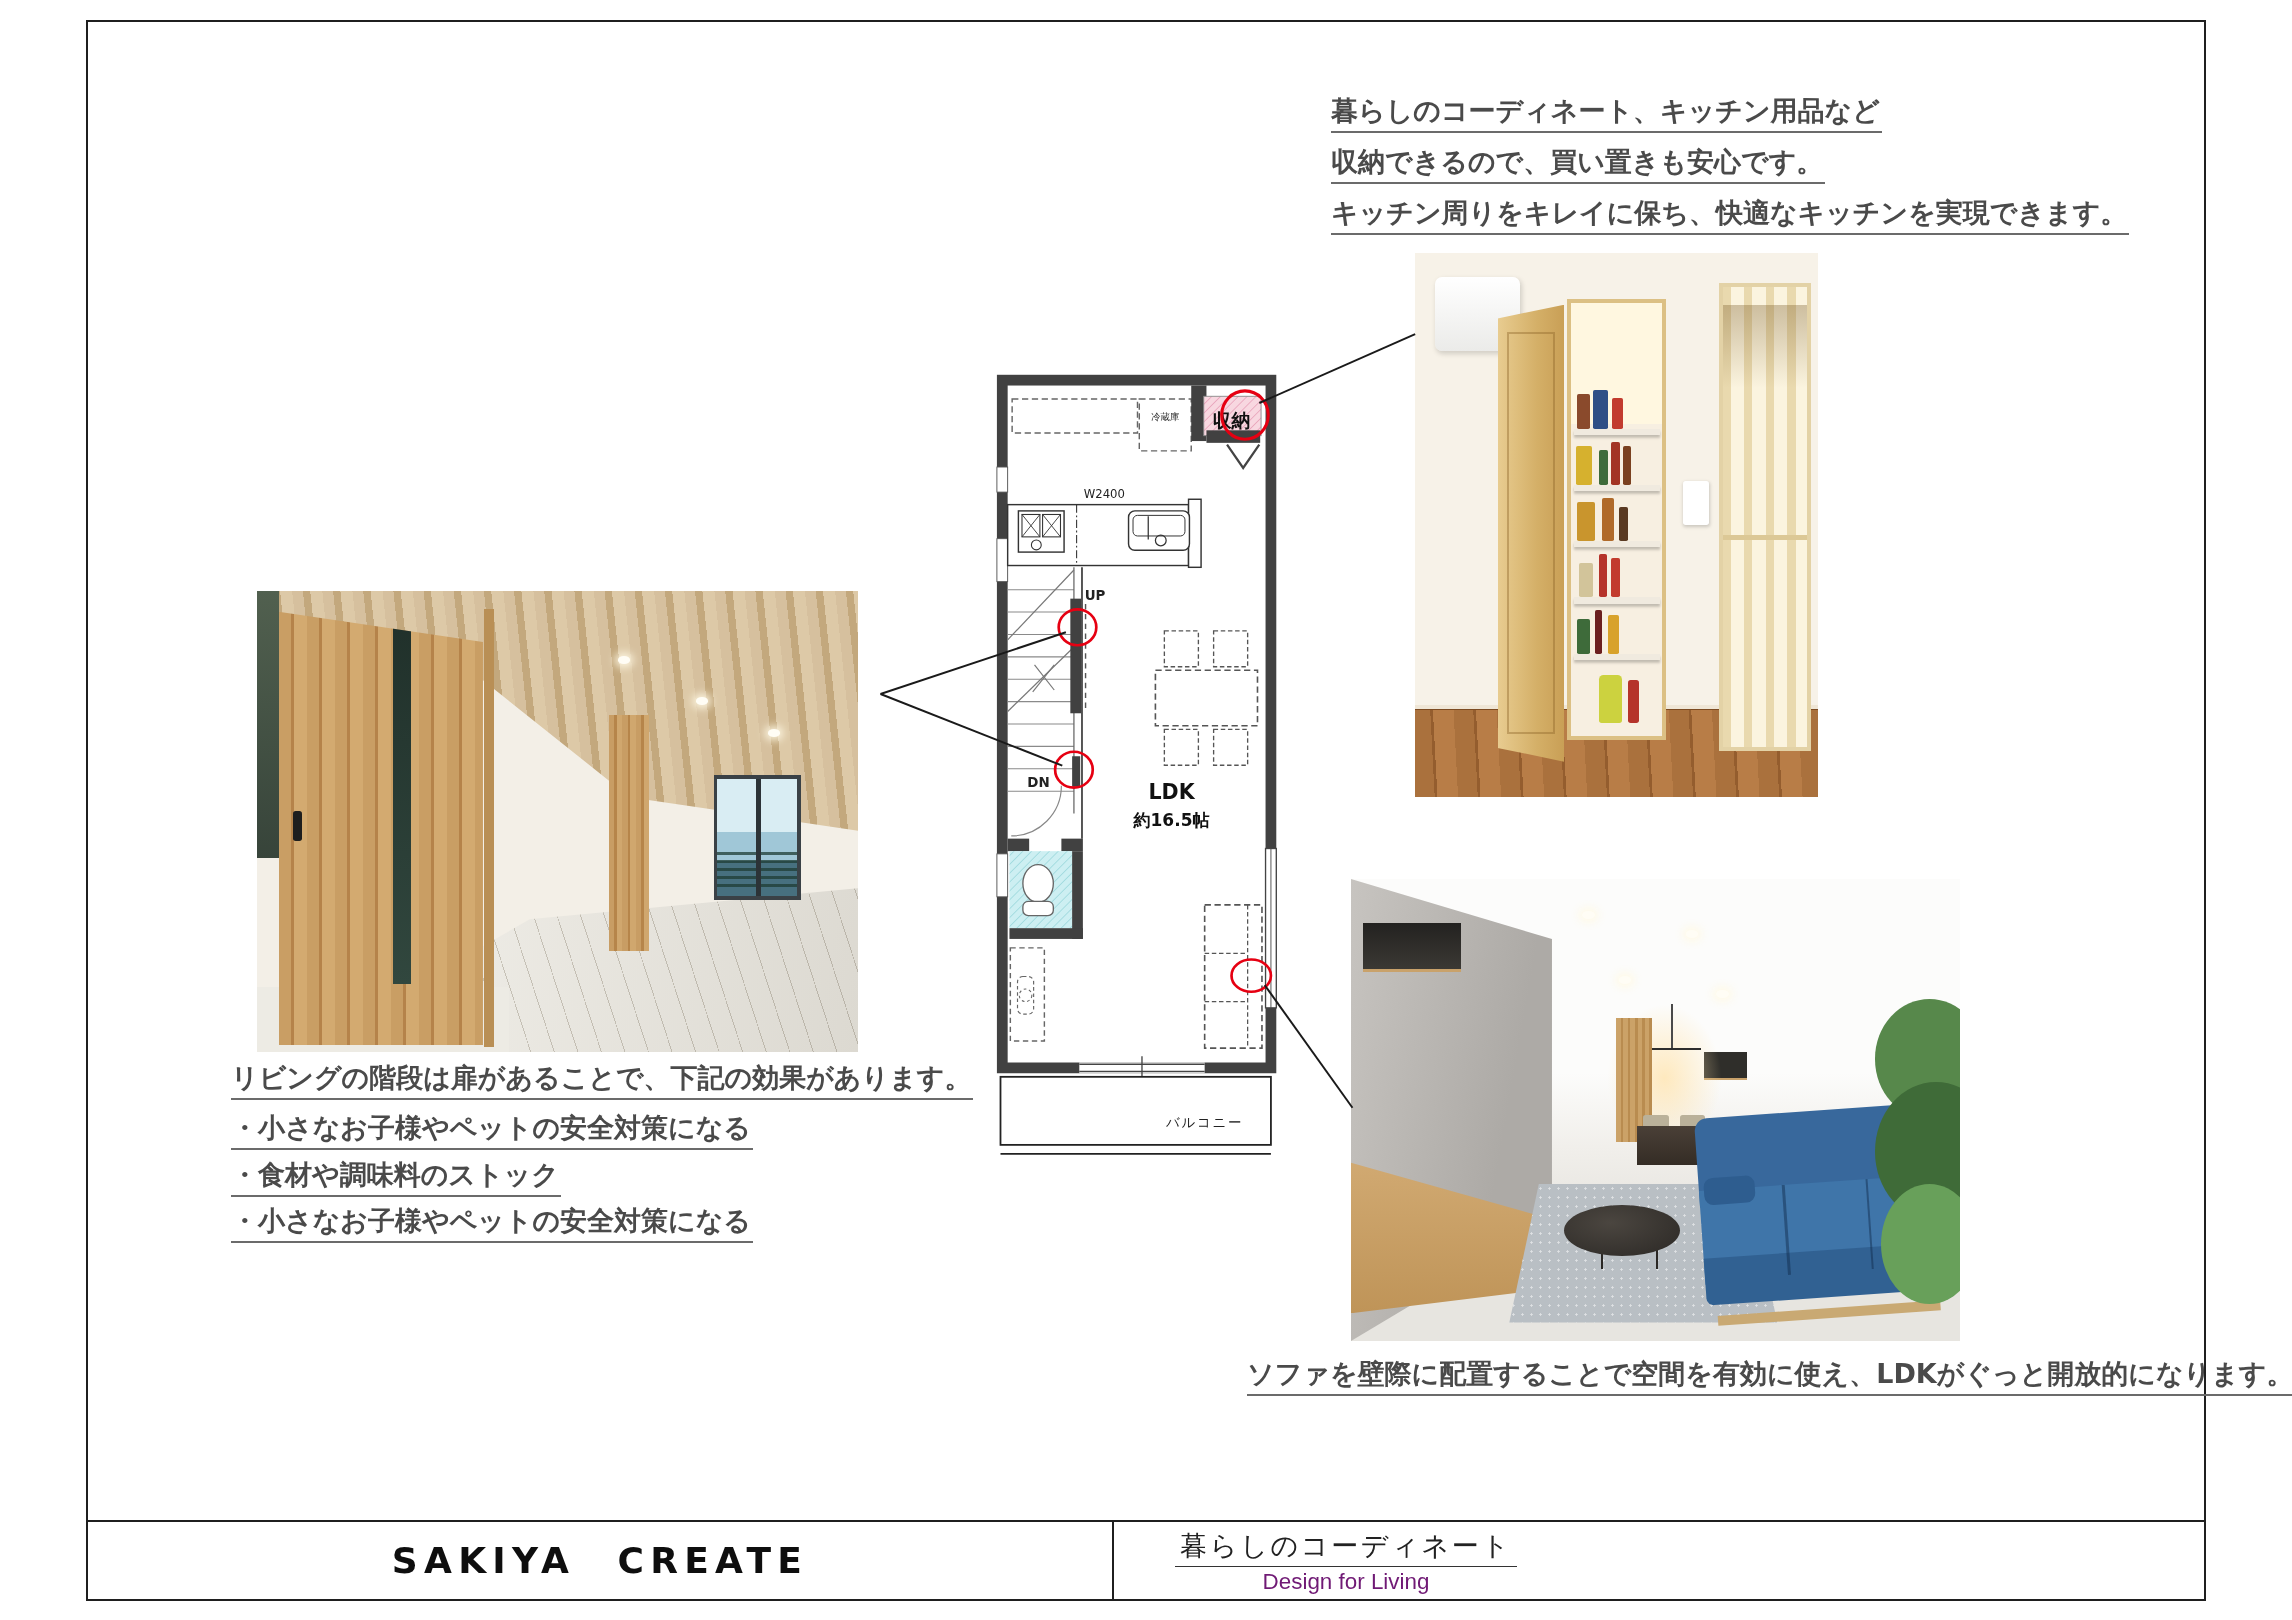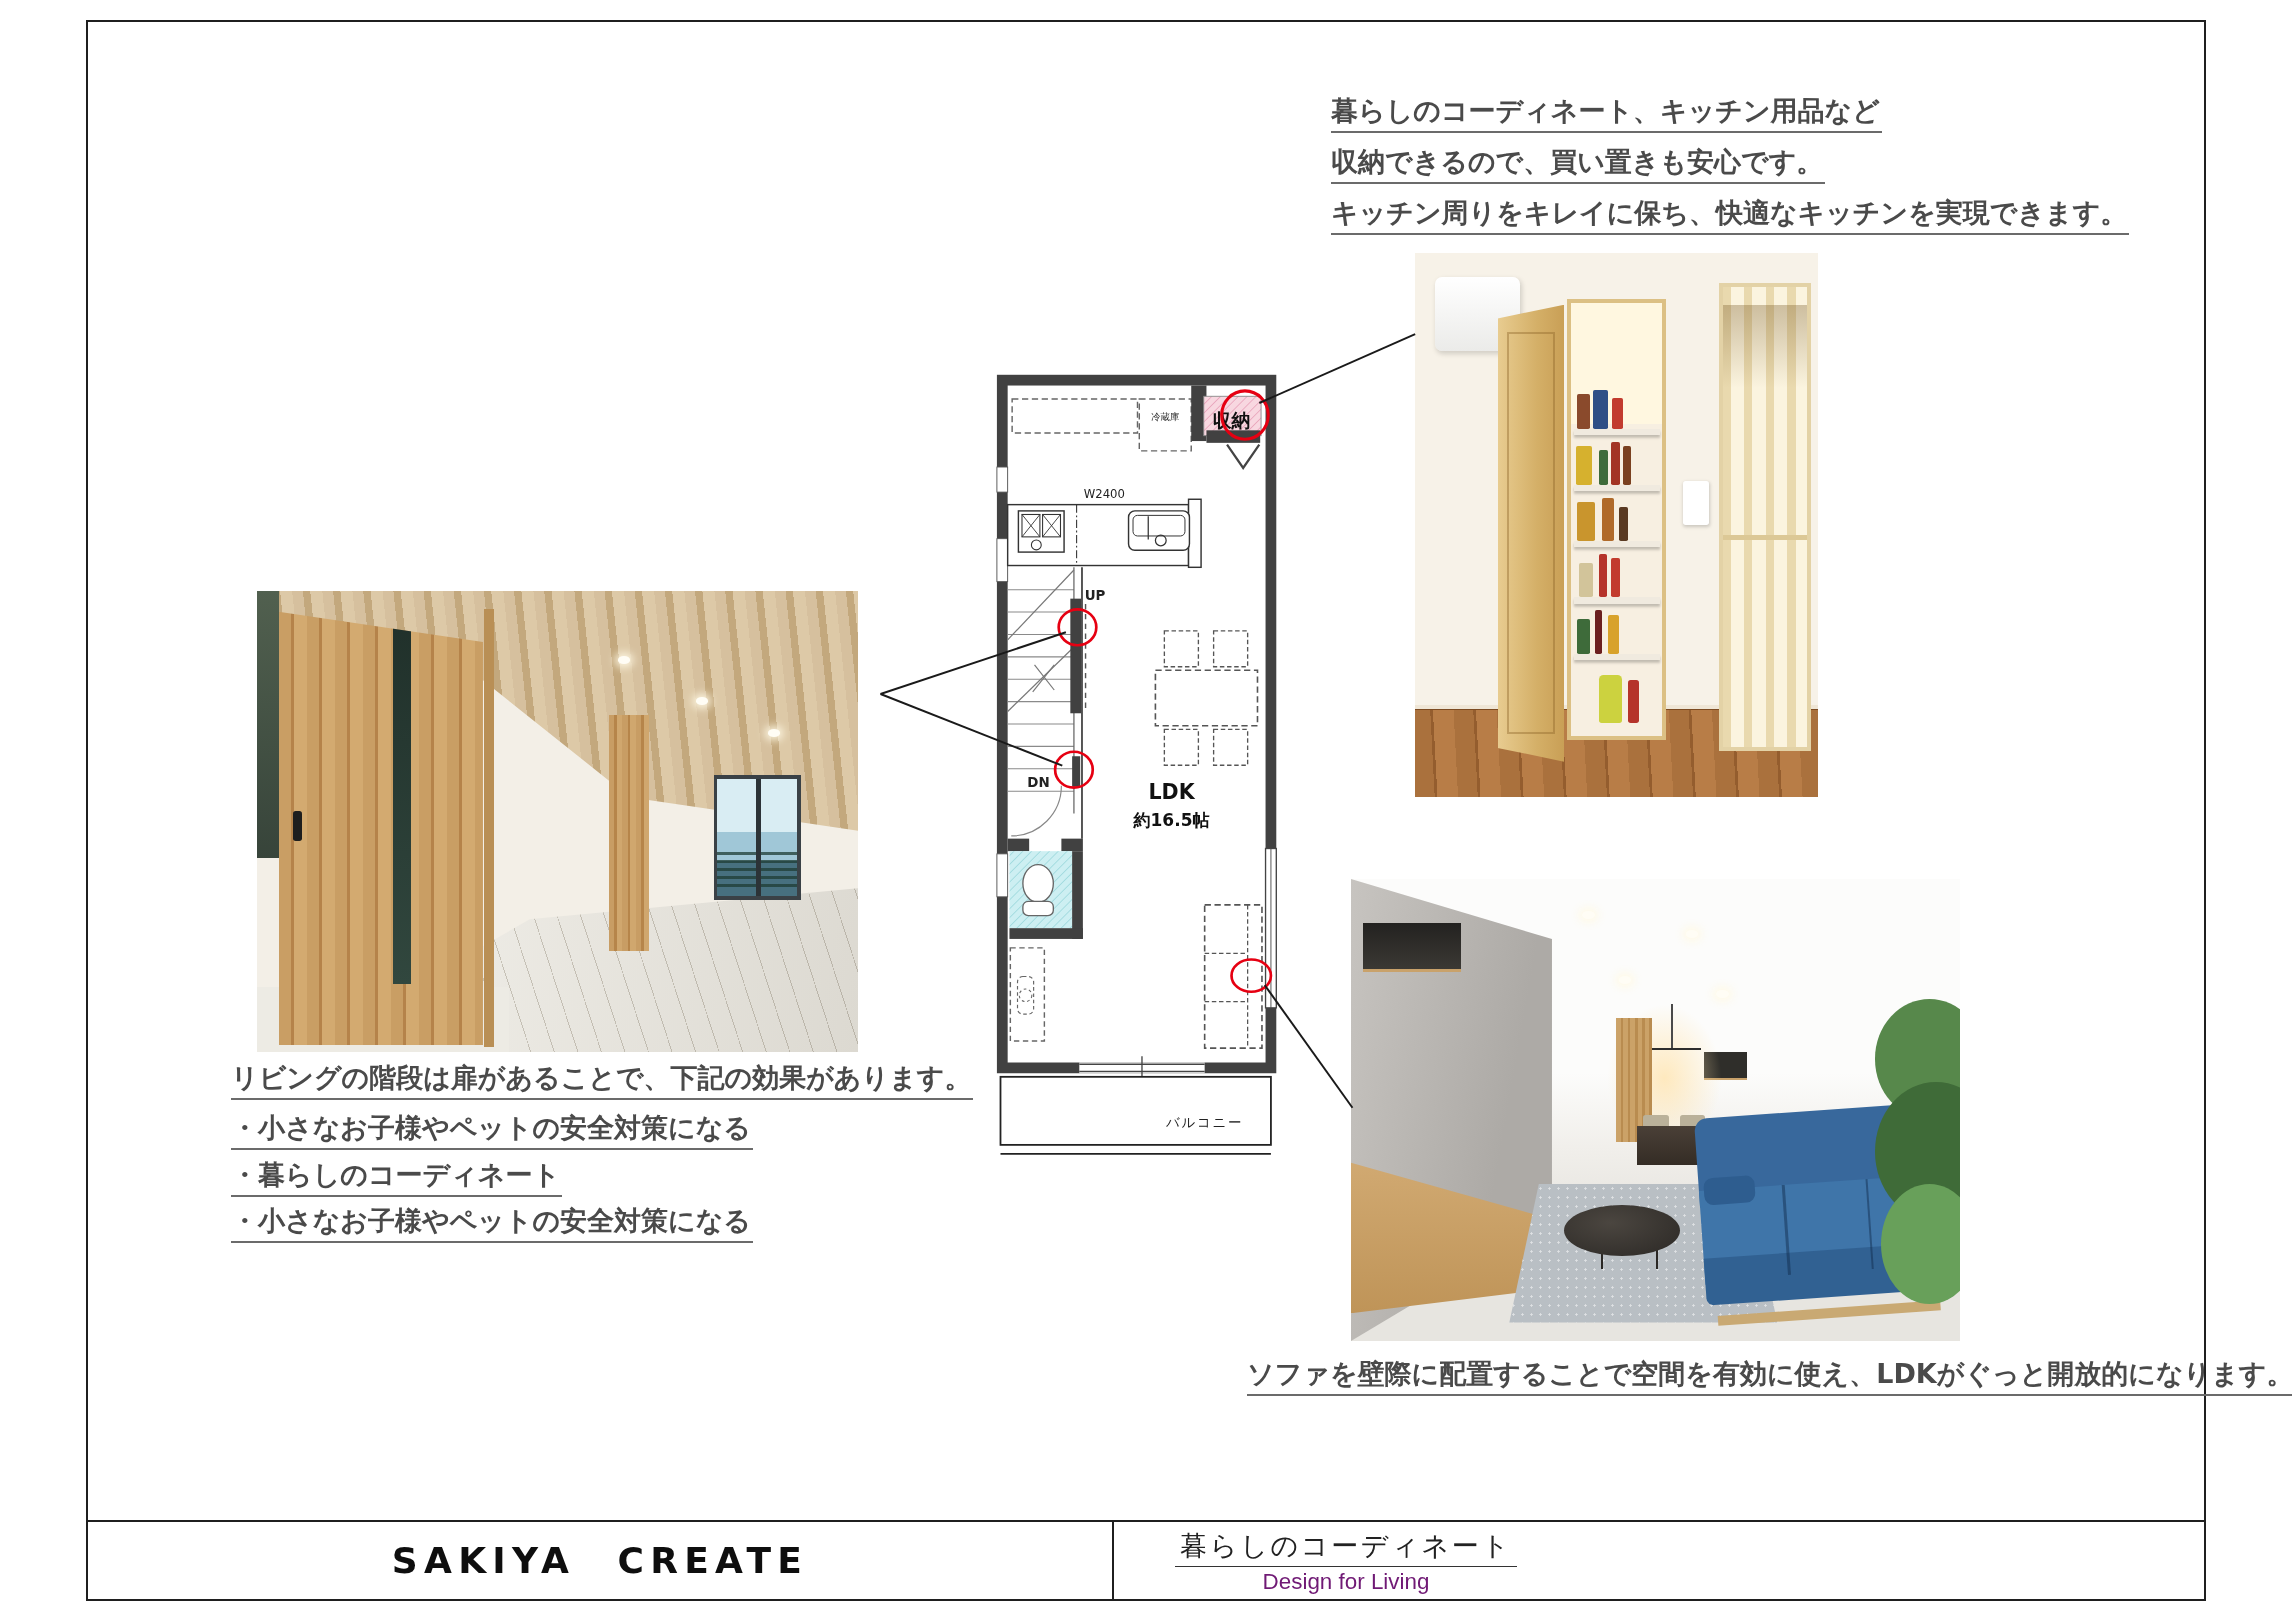--- a/index.html
+++ b/index.html
@@ -106,21 +106,21 @@
 <body>
 
 <div class="abs page-border"></div>
 
 <div class="note" style="left:1331px;top:95px;">暮らしのコーディネート、キッチン用品など</div>
 <div class="note" style="left:1331px;top:146px;">収納できるので、買い置きも安心です。</div>
 <div class="note" style="left:1331px;top:197px;">キッチン周りをキレイに保ち、快適なキッチンを実現できます。</div>
 
 <div class="note" style="left:231px;top:1062px;">リビングの階段は扉があることで、下記の効果があります。</div>
 <div class="note" style="left:231px;top:1112px;">・小さなお子様やペットの安全対策になる</div>
-<div class="note" style="left:231px;top:1159px;">・暮らしのコーディネート</div>
+<div class="note" style="left:231px;top:1159px;">・食材や調味料のストック</div>
 <div class="note" style="left:231px;top:1205px;">・小さなお子様やペットの安全対策になる</div>
 
 <div class="note" style="left:1247px;top:1358px;">ソファを壁際に配置することで空間を有効に使え、LDKがぐっと開放的になります。</div>
 
 <div id="photo-hall" class="photo">
   <div class="hall-ceiling"></div>
   <div class="hall-floor"></div>
   <div class="hall-floor2"></div>
   <div class="hall-glassedge"></div>
   <div class="hall-door">

